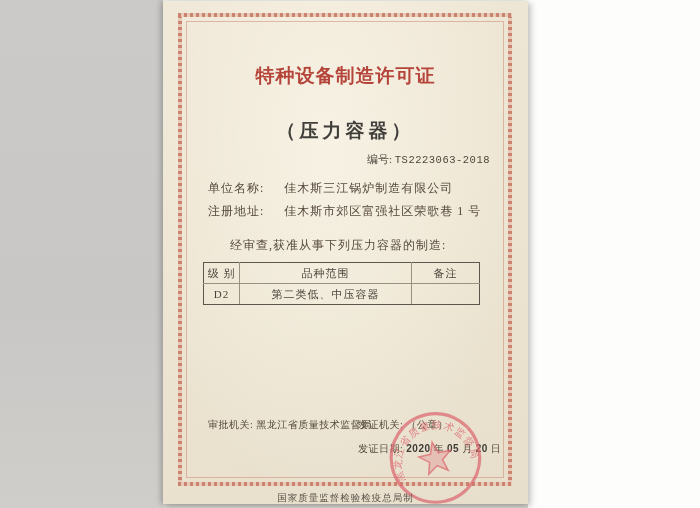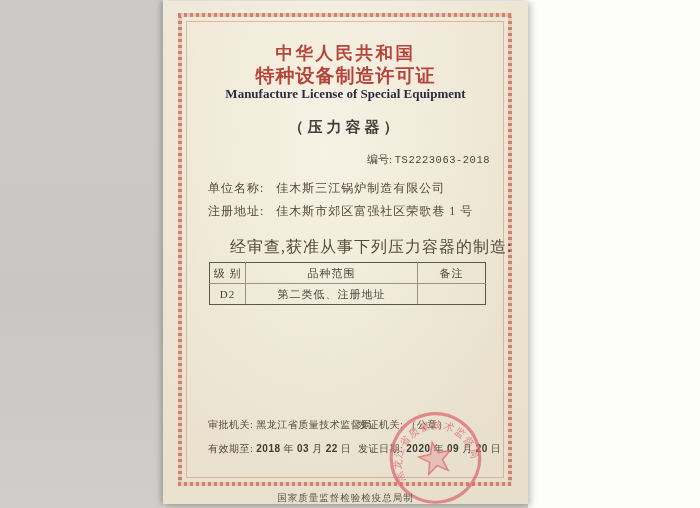--- a/index.html
+++ b/index.html
@@ -38,31 +38,31 @@
   }
   .t-cn { position: absolute; width: 100%; text-align: center;
     font-family: "Liberation Sans", sans-serif; font-weight: bold; color: #b5453a; }
   .title-cn-1 { top: 40px; font-size: 17.5px; letter-spacing: 2.5px; }
   .title-cn-2 { top: 62px; font-size: 19px; letter-spacing: 1px; }
   .t-en { position: absolute; width: 100%; text-align: center;
     font-family: "Liberation Serif", serif; font-weight: bold; color: #2d2d42; font-size: 13px; }
   .title-en-1 { top: 85px; }
   .title-en-2 { top: 101px; }
   .category { position: absolute; top: 117px; width: 100%; text-align: center;
-    font-size: 15px; color: #403e3a; letter-spacing: 4px; font-weight: bold; }
+    font-size: 19px; color: #403e3a; letter-spacing: 4px; font-weight: bold; }
   .serial-row { position: absolute; top: 151px; right: 38px; font-size: 11px; color: #4e453b; margin-left: 21px; }
   .serial-row .val { font-family: "Liberation Mono", monospace; font-size: 10.5px; letter-spacing: 0.5px; }
   .field-row { position: absolute; left: 45px; font-size: 12px; color: #55493c; letter-spacing: 1px; }
-  .field-row .lbl { margin-right: 8px; }
+  .field-row .lbl { margin-right: 16px; }
   .row-unit { top: 179px; }
   .row-addr { top: 202px; }
-  .statement { position: absolute; left: 67px; top: 236px; font-size: 16px;
+  .statement { position: absolute; left: 67px; top: 236px; font-size: 12px;
     color: #55493c; letter-spacing: 1px; text-align: center; }
   table.permit {
-    position: absolute; left: 46px; top: 261px; width: 276px;
+    position: absolute; left: 40px; top: 261px; width: 276px;
     border-collapse: collapse; table-layout: fixed;
   }
   table.permit td {
     border: 1px solid #9a9183; height: 21px; text-align: center;
     font-size: 11px; color: #4a443c; letter-spacing: 1px; padding: 0;
   }
   table.permit { border: 1.5px solid #5d564c; }
   table.permit tr:first-child td { border-top: 1.5px solid #5d564c; }
   table.permit tr:last-child td { border-bottom: 1.5px solid #5d564c; }
   table.permit td:first-child { border-left: 1.5px solid #5d564c; }
@@ -80,23 +80,21 @@
 </head>
 <body>
 
 <div class="bg-left"></div>
 <div class="bg-bottom"></div>
 
 <div class="paper">
   <div class="border-band"></div>
   <div class="inner-line"></div>
 
-  <div class="t-cn title-cn-1">中华人民共和国</div>
   <div class="t-cn title-cn-2">特种设备制造许可证</div>
-  <div class="t-en title-en-1">Manufacture License of Special Equipment</div>
   <div class="category">（压力容器）</div>
 
   <div class="serial-row">
     <span class="lbl">编号:</span>
     <span class="val">TS2223063-2018</span>
   </div>
 
   <div class="field-row row-unit">
     <span class="lbl">单位名称:</span>
     <span class="val">佳木斯三江锅炉制造有限公司</span>
@@ -110,49 +108,40 @@
 
   <table class="permit">
     <tbody>
         <tr>
       <td class="col-grade">级 别</td>
       <td class="col-scope">品种范围</td>
       <td class="col-note">备注</td>
     </tr>
     <tr>
       <td>D2</td>
-      <td>第二类低、注册地址</td>
+      <td>第二类低、中压容器</td>
       <td></td>
     </tr>
   </tbody>
     </table>
 
   <div class="footer-row fr-left r1">
     <span>审批机关:</span>
     <span>黑龙江省质量技术监督局</span>
   </div>
   <div class="footer-row fr-right r1">
     <span>发证机关:</span>
     <span>（公章）</span>
   </div>
 
-  <div class="footer-row fr-left r2">
-    <span>有效期至:</span>
-    <span class="num">2018</span>
-    <span>年</span>
-    <span class="num">03</span>
-    <span>月</span>
-    <span class="num">22</span>
-    <span>日</span>
-  </div>
   <div class="footer-row fr-right r2">
     <span>发证日期:</span>
     <span class="num">2020</span>
     <span>年</span>
-    <span class="num">09</span>
+    <span class="num">05</span>
     <span>月</span>
     <span class="num">20</span>
     <span>日</span>
   </div>
 
   <svg class="seal" viewBox="0 0 120 120">
     <circle cx="60" cy="62" r="45" fill="none" stroke="#dd6b72" stroke-width="3.2" opacity="0.85"></circle>
     <path d="M60,46 L64.1,57.3 L76.2,57.7 L66.7,65.2 L70,76.8 L60,70 L50,76.8 L53.3,65.2 L43.8,57.7 L55.9,57.3 Z" fill="rgba(221,107,114,0.35)" stroke="#dd6b72" stroke-width="1.6" opacity="0.9"></path>
     <defs>
       <path id="sealArc" d="M 26,80 A 36,36 0 1 1 94,80" fill="none"></path>

